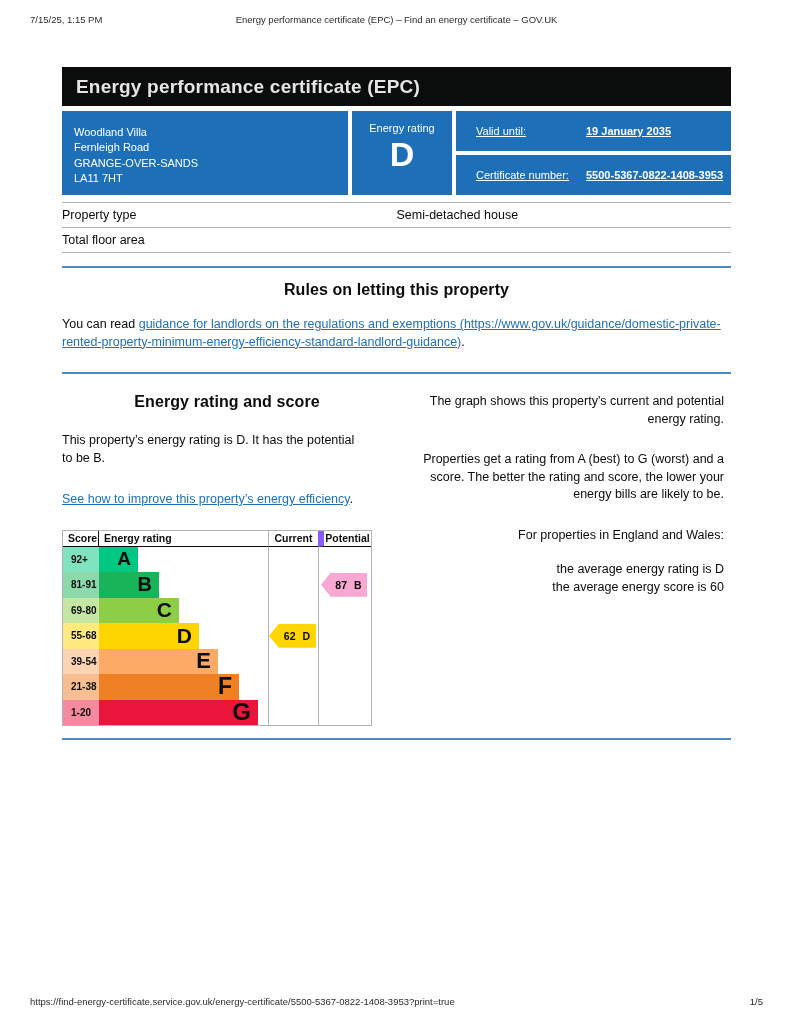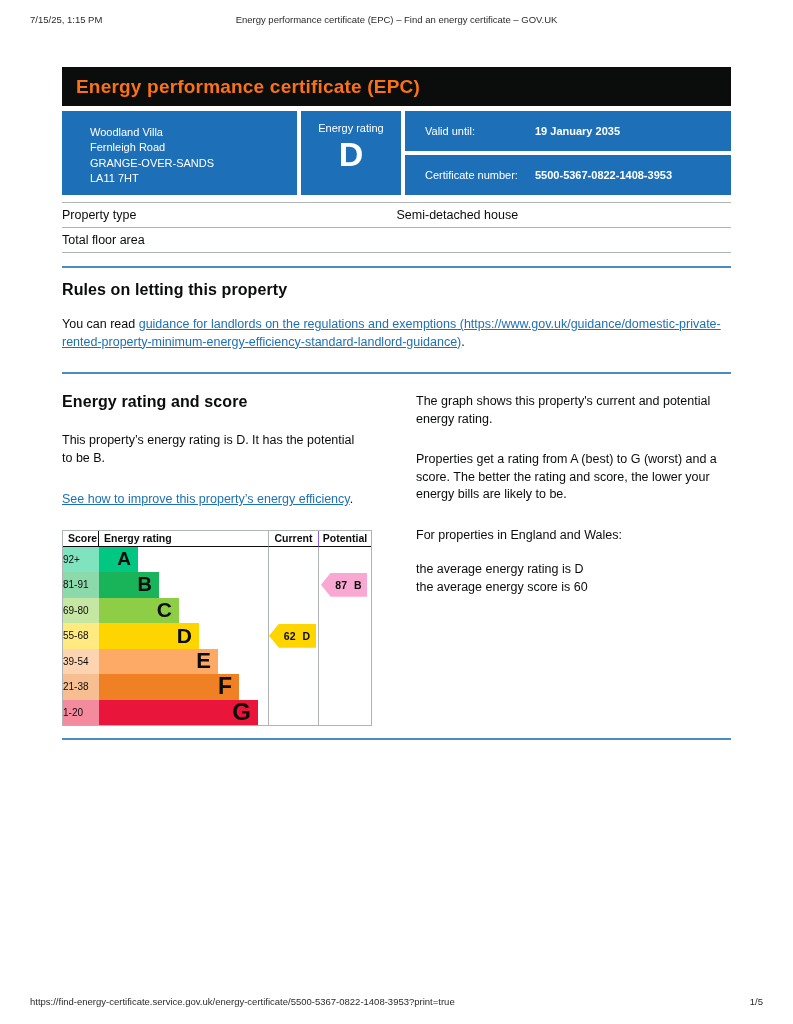--- a/index.html
+++ b/index.html
@@ -14,82 +14,82 @@
     padding:14px 30px 0 30px; font-size:9.5px; color:#2b2b2b;
   }
   .print-header .ph-title { text-align:center; }
   .print-footer {
     position:absolute; left:30px; right:30px; bottom:17px;
     display:flex; justify-content:space-between; font-size:9.5px; color:#2b2b2b;
   }
   .content { padding:0 62px; }
   
   .banner {
-    margin-top:42px; height:39px; background:#0b0c0c; color:#f97316;
+    margin-top:42px; height:39px; background:#0b0c0c; color:#e5e5e5;
     display:flex; align-items:center; padding-left:14px;
     font-size:19px; font-weight:bold; letter-spacing:0.2px;
   }
   
   .cert-row { display:flex; gap:4px; margin-top:5px; height:84px; }
   .bluebox { background:var(--govuk-blue,#1d70b8); color:#fff; }
-  .address-box { width:235px; padding:14px 28px; font-size:11px; line-height:1.4; }
+  .address-box { width:286px; padding:14px 12px; font-size:11px; line-height:1.4; }
   .rating-box {
     width:100px; display:flex; flex-direction:column; align-items:center;
     padding-top:11px; font-size:11px;
   }
   .rating-box .big-letter { font-size:34px; font-weight:bold; line-height:1.1; margin-top:2px; }
   .validity-col { flex:1; display:flex; flex-direction:column; gap:4px; }
-  .validity-col .vbox { flex:1; display:flex; align-items:center; padding-left:20px; font-size:11px; }
+  .validity-col .vbox { flex:1; display:flex; align-items:center; padding-left:20px; font-size:11px;text-decoration:underline; }
   .vbox .vlabel { width:110px; }
   .vbox .vvalue { font-weight:bold; }
   
   .details-table { margin-top:7px; border-top:1px solid #b1b4b6; font-size:12.5px; }
   .detail-row { display:flex; border-bottom:1px solid #b1b4b6; padding:5px 0; }
   .detail-label { width:50%; }
   .detail-value { width:50%; }
   
   .blue-rule { height:2px; background:#4a8bc2; border:0; }
   .rule1 { margin-top:13px; }
   .rule2 { margin-top:21px; }
   .rule3 { margin-top:12px; }
-  h2.sect { font-size:16px; font-weight:bold; margin-top:13px; letter-spacing:0.1px; }
+  h2.sect { font-size:16px; font-weight:bold; margin-top:13px; letter-spacing:0.1px;text-align:center; }
   .para { font-size:12.5px; line-height:1.4; }
   .p1 { margin-top:21px; }
   .p2 { margin-top:17px; width:676px; }
   a.gov-link { color:var(--govuk-blue,#1d70b8); text-decoration:underline; cursor:pointer; }
   
   .two-col { display:flex; margin-top:19px; }
   .left-col { width:330px; }
   .left-col h2.sect { margin-top:0; }
   .left-col .intro { margin-top:21px; width:302px; }
   .left-col .improve { margin-top:24px; width:302px; }
-  .right-col { margin-left:24px; width:308px; }
+  .right-col { margin-left:24px; width:308px;text-align:right; }
   .right-col .rp { font-size:12.5px; line-height:1.4; }
   .right-col .rp2 { margin-top:23px; }
   .right-col .rp3 { margin-top:23px; }
   .right-col .rp4 { margin-top:17px; }
   .bold { font-weight:normal; }
   
   .chart {
     margin-top:21px; width:310px;
     display:grid;
     grid-template-columns:36px 169px 50px 53px;
     grid-template-rows:16px repeat(7,25.5px);
     border:1px solid #b1b4b6;
     position:relative;
   }
   .ch { font-size:10.5px; font-weight:bold; display:flex; align-items:center; border-bottom:1px solid #0b0c0c; grid-row:1; }
   .ch1 { grid-column:1; border-right:1px solid #0b0c0c; padding-left:5px; }
   .ch2 { grid-column:2; padding-left:5px; }
   .ch3 { grid-column:3; border-left:1px solid #b1b4b6; justify-content:center; }
-  .ch4 { grid-column:4; border-left:1px solid #8b5cf6; justify-content:center; }
+  .ch4 { grid-column:4; border-left:6px solid #8b5cf6; justify-content:center; }
   .colbg { grid-row:2 / span 7; border-left:1px solid #b1b4b6; }
   .col3bg { grid-column:3; }
   .col4bg { grid-column:4; }
-  .score-cell { grid-column:1; display:flex; align-items:center; padding-left:0; font-size:10px; font-weight:normal; }
+  .score-cell { grid-column:1; display:flex; align-items:center; padding-left:8px; font-size:10px; font-weight:bold; }
   .bar-cell { grid-column:2; }
   .bar { height:100%; display:flex; align-items:center; justify-content:flex-end; padding-right:7px; font-weight:bold; }
   .arrow {
     z-index:1; align-self:center; width:47px; height:24px;
     clip-path:polygon(0 50%, 21% 0, 100% 0, 100% 100%, 21% 100%);
     display:flex; align-items:center; justify-content:center; gap:7px;
     padding-left:9px; font-size:10.5px; font-weight:bold; color:#0b0c0c;
   }
   .arrow-current { grid-column:3; margin-left:1px; }
   .arrow-potential { grid-column:4; margin-left:3px; width:46px; }

